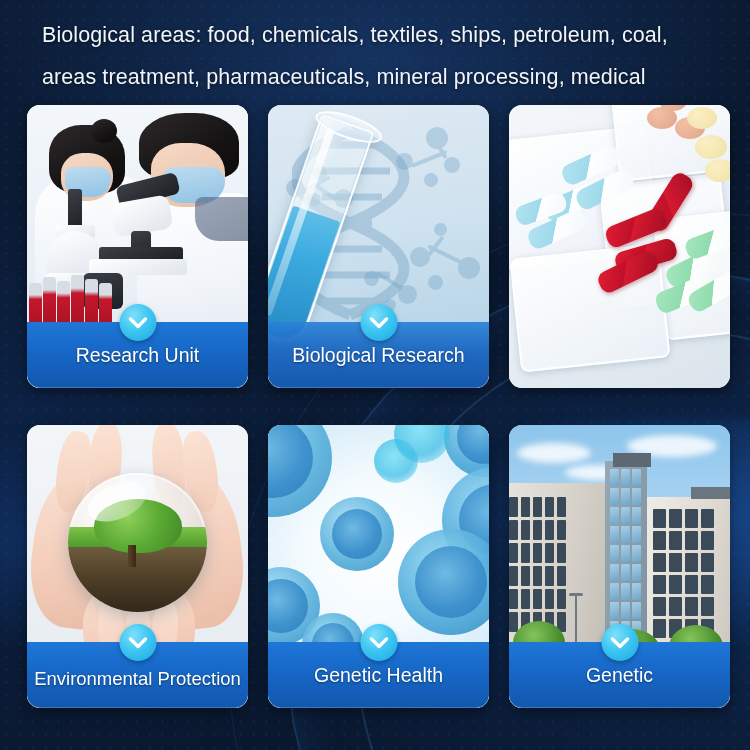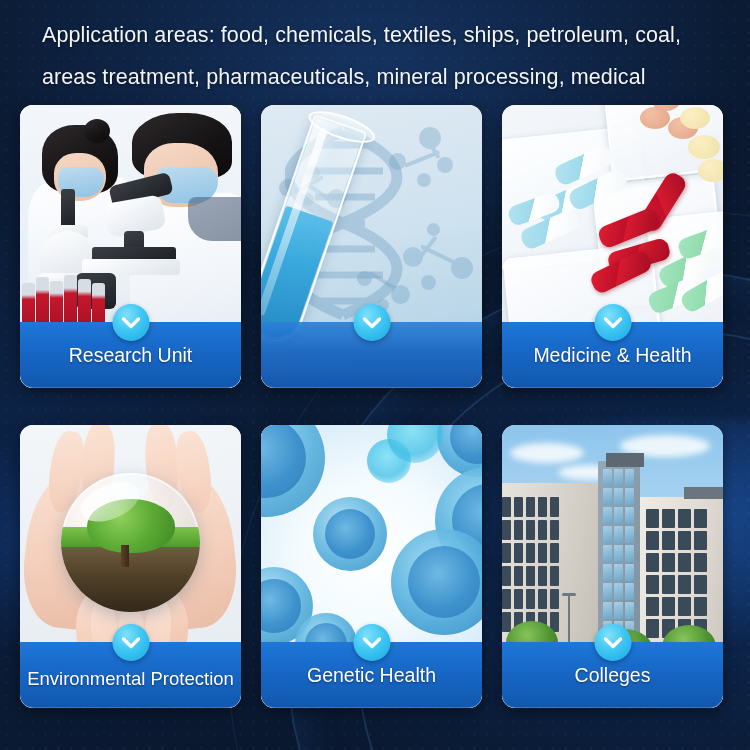--- a/index.html
+++ b/index.html
@@ -49,21 +49,21 @@
     text-align:left;
   }
   .header-line{
     color:#f2f6fb;font-size:21.5px;line-height:42px;
     letter-spacing:.1px;white-space:nowrap;
     text-shadow:0 1px 3px rgba(0,0,0,.55);
   }
 
   
   .grid{
-    position:absolute;left:20px;top:105px;
+    position:absolute;left:27px;top:105px;
     width:564px;
     display:grid;grid-template-columns:repeat(3,221px);
     grid-template-rows:283px 283px;
     column-gap:20px;row-gap:37px;
   }
   .card{
     position:relative;width:221px;height:283px;
     border-radius:13px;overflow:hidden;
     background:#e9eef4;
     box-shadow:0 4px 14px rgba(0,0,0,.45);
@@ -206,21 +206,21 @@
 
 <div id="page">
 
   <div class="bg-arc arc3"></div>
   <div class="bg-arc arc1"></div>
   <div class="bg-arc arc2"></div>
   <div class="glow-streak"></div>
   <div class="glow-left"></div>
 
   <div class="header">
-    <div class="header-line">Application areas: food, chemicals, textiles, ships, petroleum, coal,</div>
+    <div class="header-line">Biological areas: food, chemicals, textiles, ships, petroleum, coal,</div>
     <div class="header-line">areas treatment, pharmaceuticals, mineral processing, medical</div>
   </div>
 
   <div class="grid">
 
     <div class="card">
       <div class="photo">
         <div class="lab">
           <div class="lab-wall"></div>
           <div class="lab-bench"></div>
@@ -323,20 +323,21 @@
             <div class="tt-rim"></div>
           </div>
         </div>
       </div>
       <div class="label-bar translucent">
         <div class="chevron-badge">
           <svg width="19" height="12" viewBox="0 0 19 12" aria-hidden="true">
             <path d="M2 2 L9.5 9.5 L17 2" fill="none" stroke="#ffffff" stroke-width="3.4" stroke-linecap="round" stroke-linejoin="round"></path>
           </svg>
         </div>
+        <span class="label-text">Biological Research</span>
       </div>
     </div>
 
     <div class="card">
       <div class="photo">
         <div class="pills">
 
           <div class="pbox" style="left:-10px;top:28px;width:150px;height:126px;transform:rotate(-6deg);"></div>
           <div class="pbox" style="left:96px;top:74px;width:118px;height:120px;transform:rotate(-6deg);"></div>
           <div class="pbox" style="left:106px;top:-18px;width:130px;height:84px;transform:rotate(-6deg);"></div>
@@ -359,28 +360,20 @@
           <div class="cap green" style="left:146px;top:178px;width:60px;height:22px;transform:rotate(-22deg);"></div>
           <div class="cap green" style="left:178px;top:176px;width:56px;height:21px;transform:rotate(-30deg);"></div>
 
           <div class="tab-pill peach" style="left:138px;top:2px;width:30px;height:22px;"></div>
           <div class="tab-pill peach" style="left:166px;top:12px;width:30px;height:22px;"></div>
           <div class="tab-pill peach" style="left:150px;top:-14px;width:28px;height:20px;"></div>
           <div class="tab-pill cream" style="left:186px;top:30px;width:32px;height:24px;"></div>
           <div class="tab-pill cream" style="left:196px;top:54px;width:30px;height:23px;"></div>
           <div class="tab-pill cream" style="left:178px;top:2px;width:30px;height:22px;"></div>
         </div>
-      </div>
-      <div class="label-bar">
-        <div class="chevron-badge">
-          <svg width="19" height="12" viewBox="0 0 19 12" aria-hidden="true">
-            <path d="M2 2 L9.5 9.5 L17 2" fill="none" stroke="#ffffff" stroke-width="3.4" stroke-linecap="round" stroke-linejoin="round"></path>
-          </svg>
-        </div>
-        <span class="label-text">Medicine &amp; Health</span>
       </div>
     </div>
 
     <div class="card">
       <div class="photo">
         <div class="env">
 
           <div class="palm" style="left:6px;top:44px;width:96px;height:160px;transform:rotate(7deg);"></div>
           <div class="palm" style="left:118px;top:44px;width:96px;height:160px;transform:rotate(-7deg);"></div>
           <div class="finger" style="left:30px;top:6px;width:32px;height:82px;transform:rotate(9deg);"></div>
@@ -570,18 +563,18 @@
           <div class="car" style="left:38px;bottom:24px;width:26px;background:#b3483d;"></div>
           <div class="car" style="left:150px;bottom:22px;width:26px;background:#6e7880;"></div>
         </div>
       </div>
       <div class="label-bar">
         <div class="chevron-badge">
           <svg width="19" height="12" viewBox="0 0 19 12" aria-hidden="true">
             <path d="M2 2 L9.5 9.5 L17 2" fill="none" stroke="#ffffff" stroke-width="3.4" stroke-linecap="round" stroke-linejoin="round"></path>
           </svg>
         </div>
-        <span class="label-text">Colleges</span>
+        <span class="label-text">Genetic</span>
       </div>
     </div>
 
   </div>
 </div>
 
 </body></html>

